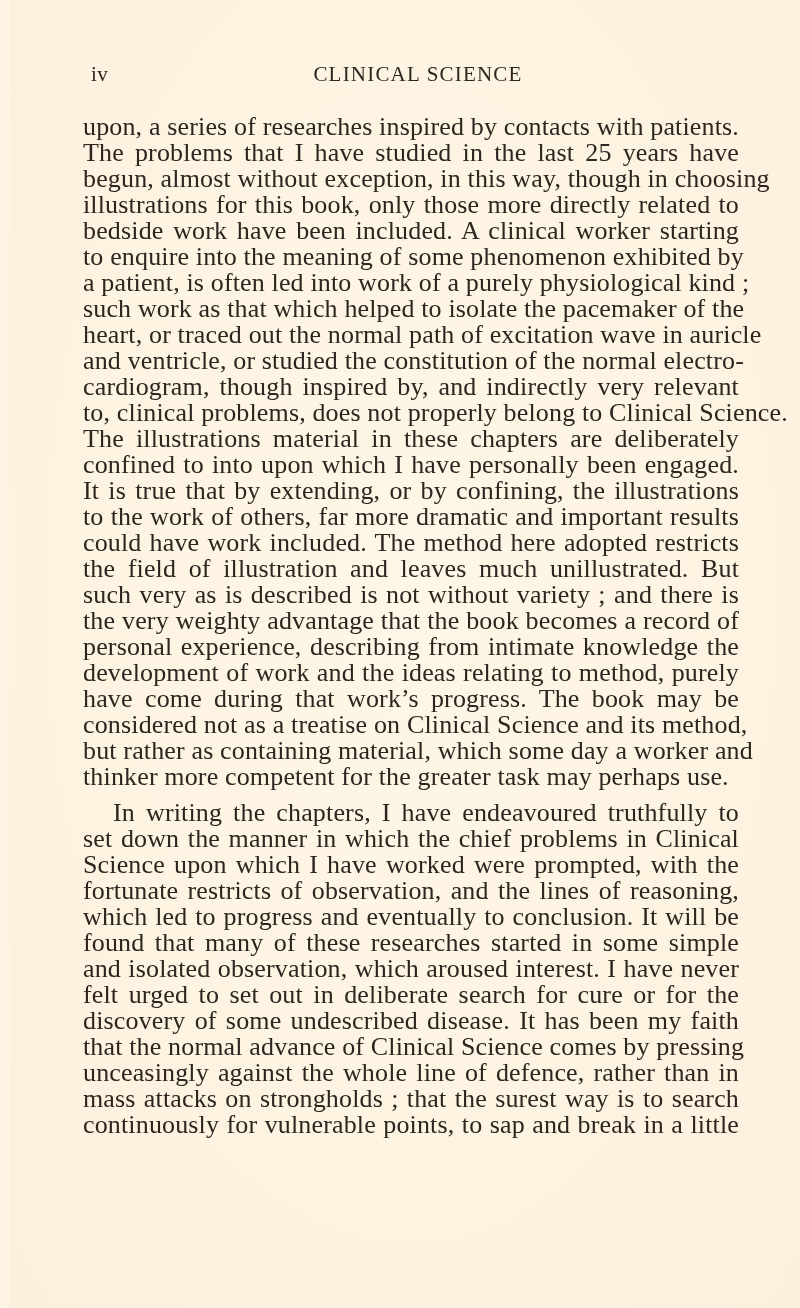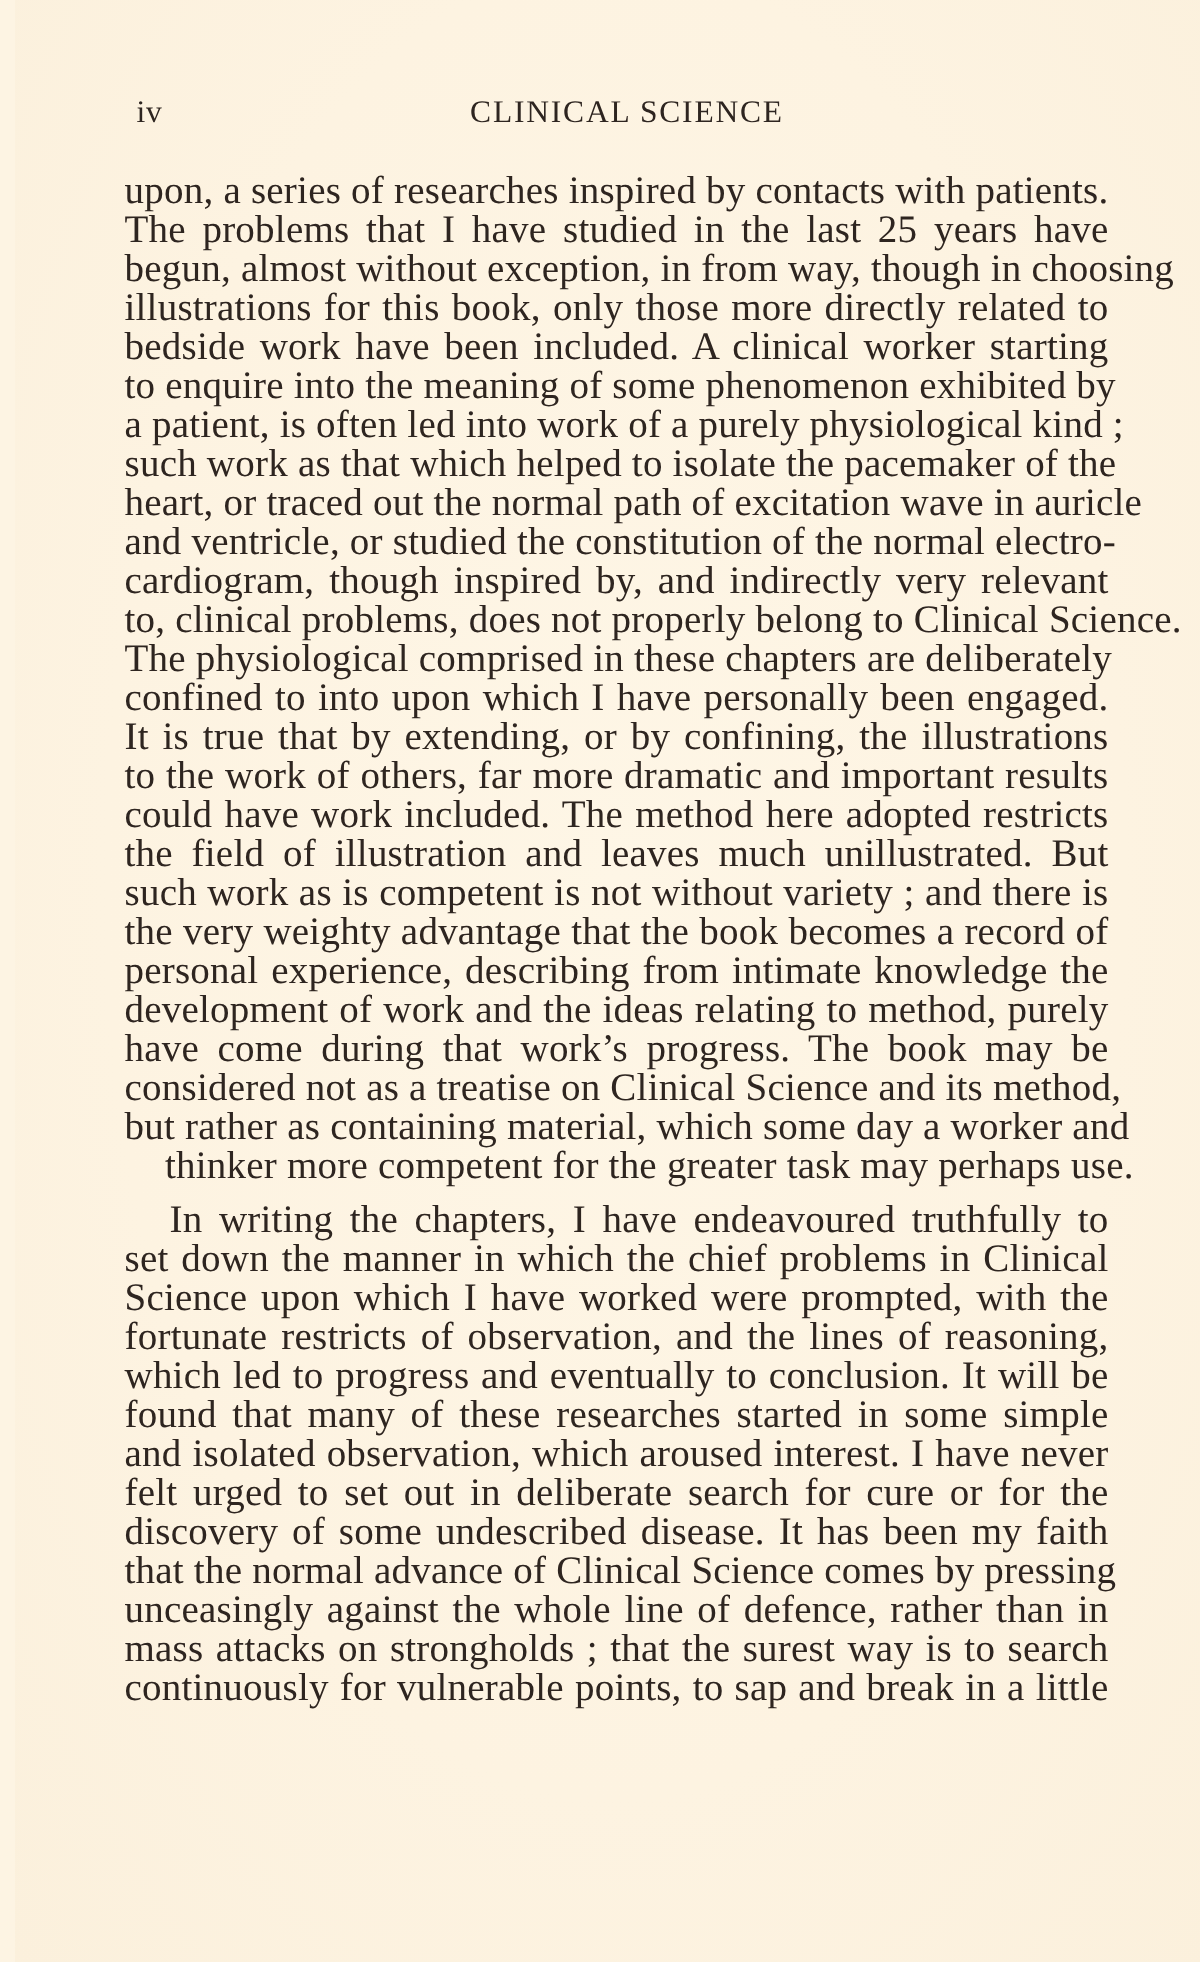--- a/index.html
+++ b/index.html
@@ -62,21 +62,20 @@
       font-family: "Liberation Serif", "DejaVu Serif", serif;
       font-size: 26px;
       line-height: 26px;
       white-space: nowrap;
       text-align: justify;
       text-align-last: justify;
       letter-spacing: 0.15px;
     }
     .line.last {
       text-align-last: left;
-      margin-left: 27px;
     }
     .line.indent {
       left: 30px;
       width: 626px;
     }
   </style>
 </head>
 <body>
 
 <div class="page">
@@ -84,37 +83,37 @@
   <div class="running-head">
     <span class="folio">iv</span>
     <span class="running-title">CLINICAL SCIENCE</span>
   </div>
 
   <div class="body-text">
 
     <div>
       <div class="line" style="top:0px">upon, a series of researches inspired by contacts with patients.</div>
       <div class="line" style="top:26px">The problems that I have studied in the last 25 years have</div>
-      <div class="line" style="top:52px">begun, almost without exception, in from way, though in choosing</div>
+      <div class="line" style="top:52px">begun, almost without exception, in this way, though in choosing</div>
       <div class="line" style="top:78px">illustrations for this book, only those more directly related to</div>
       <div class="line" style="top:104px">bedside work have been included.  A clinical worker starting</div>
       <div class="line" style="top:130px">to enquire into the meaning of some phenomenon exhibited by</div>
       <div class="line" style="top:156px">a patient, is often led into work of a purely physiological kind ;</div>
       <div class="line" style="top:182px">such work as that which helped to isolate the pacemaker of the</div>
       <div class="line" style="top:208px">heart, or traced out the normal path of excitation wave in auricle</div>
       <div class="line" style="top:234px">and ventricle, or studied the constitution of the normal electro-</div>
       <div class="line" style="top:260px">cardiogram, though inspired by, and indirectly very relevant</div>
       <div class="line" style="top:286px">to, clinical problems, does not properly belong to Clinical Science.</div>
-      <div class="line" style="top:312px">The physiological comprised in these chapters are deliberately</div>
+      <div class="line" style="top:312px">The illustrations material in these chapters are deliberately</div>
       <div class="line" style="top:338px">confined to into upon which I have personally been engaged.</div>
       <div class="line" style="top:364px">It is true that by extending, or by confining, the illustrations</div>
       <div class="line" style="top:390px">to the work of others, far more dramatic and important results</div>
       <div class="line" style="top:416px">could have work included.  The method here adopted restricts</div>
       <div class="line" style="top:442px">the field of illustration and leaves much unillustrated.  But</div>
-      <div class="line" style="top:468px">such work as is competent is not without variety ; and there is</div>
+      <div class="line" style="top:468px">such very as is described is not without variety ; and there is</div>
       <div class="line" style="top:494px">the very weighty advantage that the book becomes a record of</div>
       <div class="line" style="top:520px">personal experience, describing from intimate knowledge the</div>
       <div class="line" style="top:546px">development of work and the ideas relating to method, purely</div>
       <div class="line" style="top:572px">have come during that work’s progress.  The book may be</div>
       <div class="line" style="top:598px">considered not as a treatise on Clinical Science and its method,</div>
       <div class="line" style="top:624px">but rather as containing material, which some day a worker and</div>
       <div class="line last" style="top:650px">thinker more competent for the greater task may perhaps use.</div>
     </div>
 
     <div>

